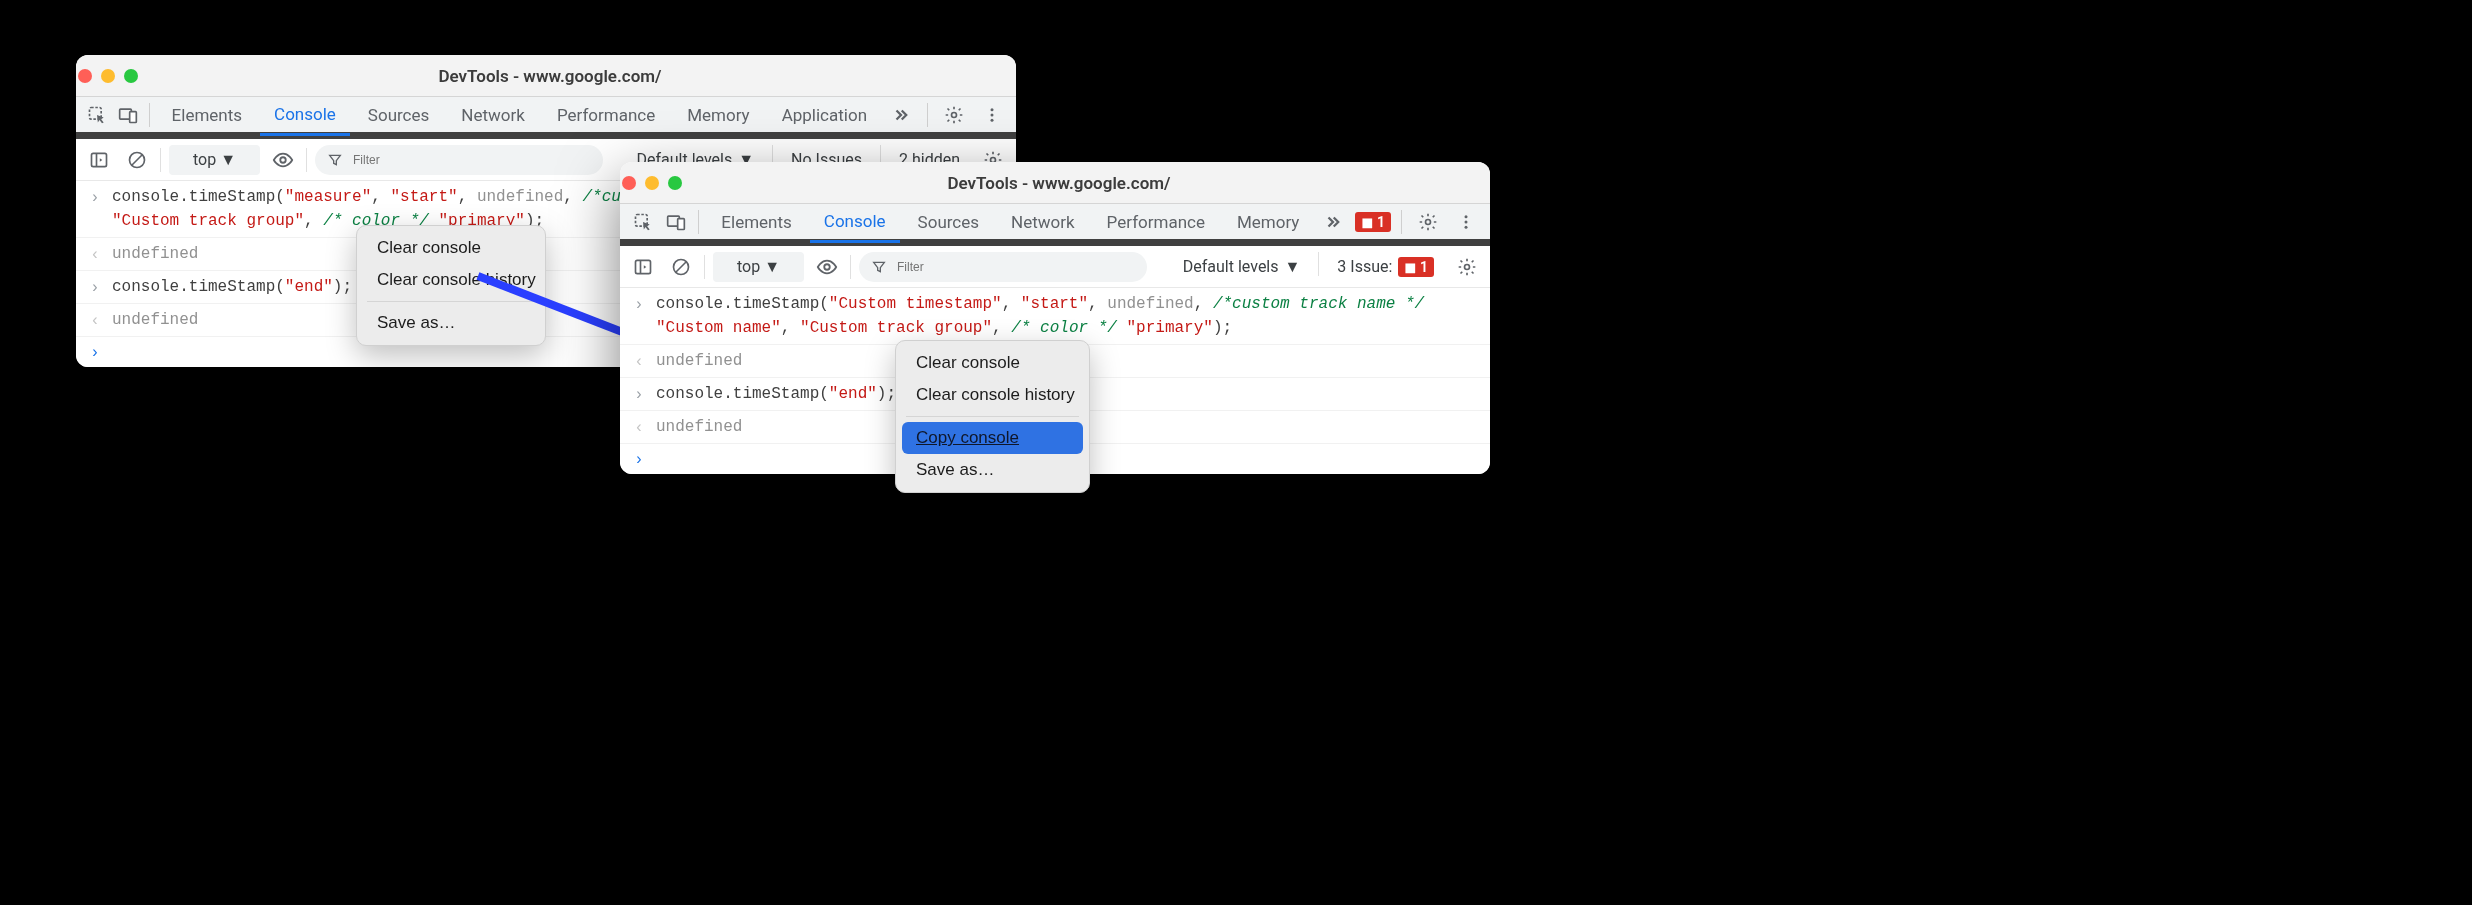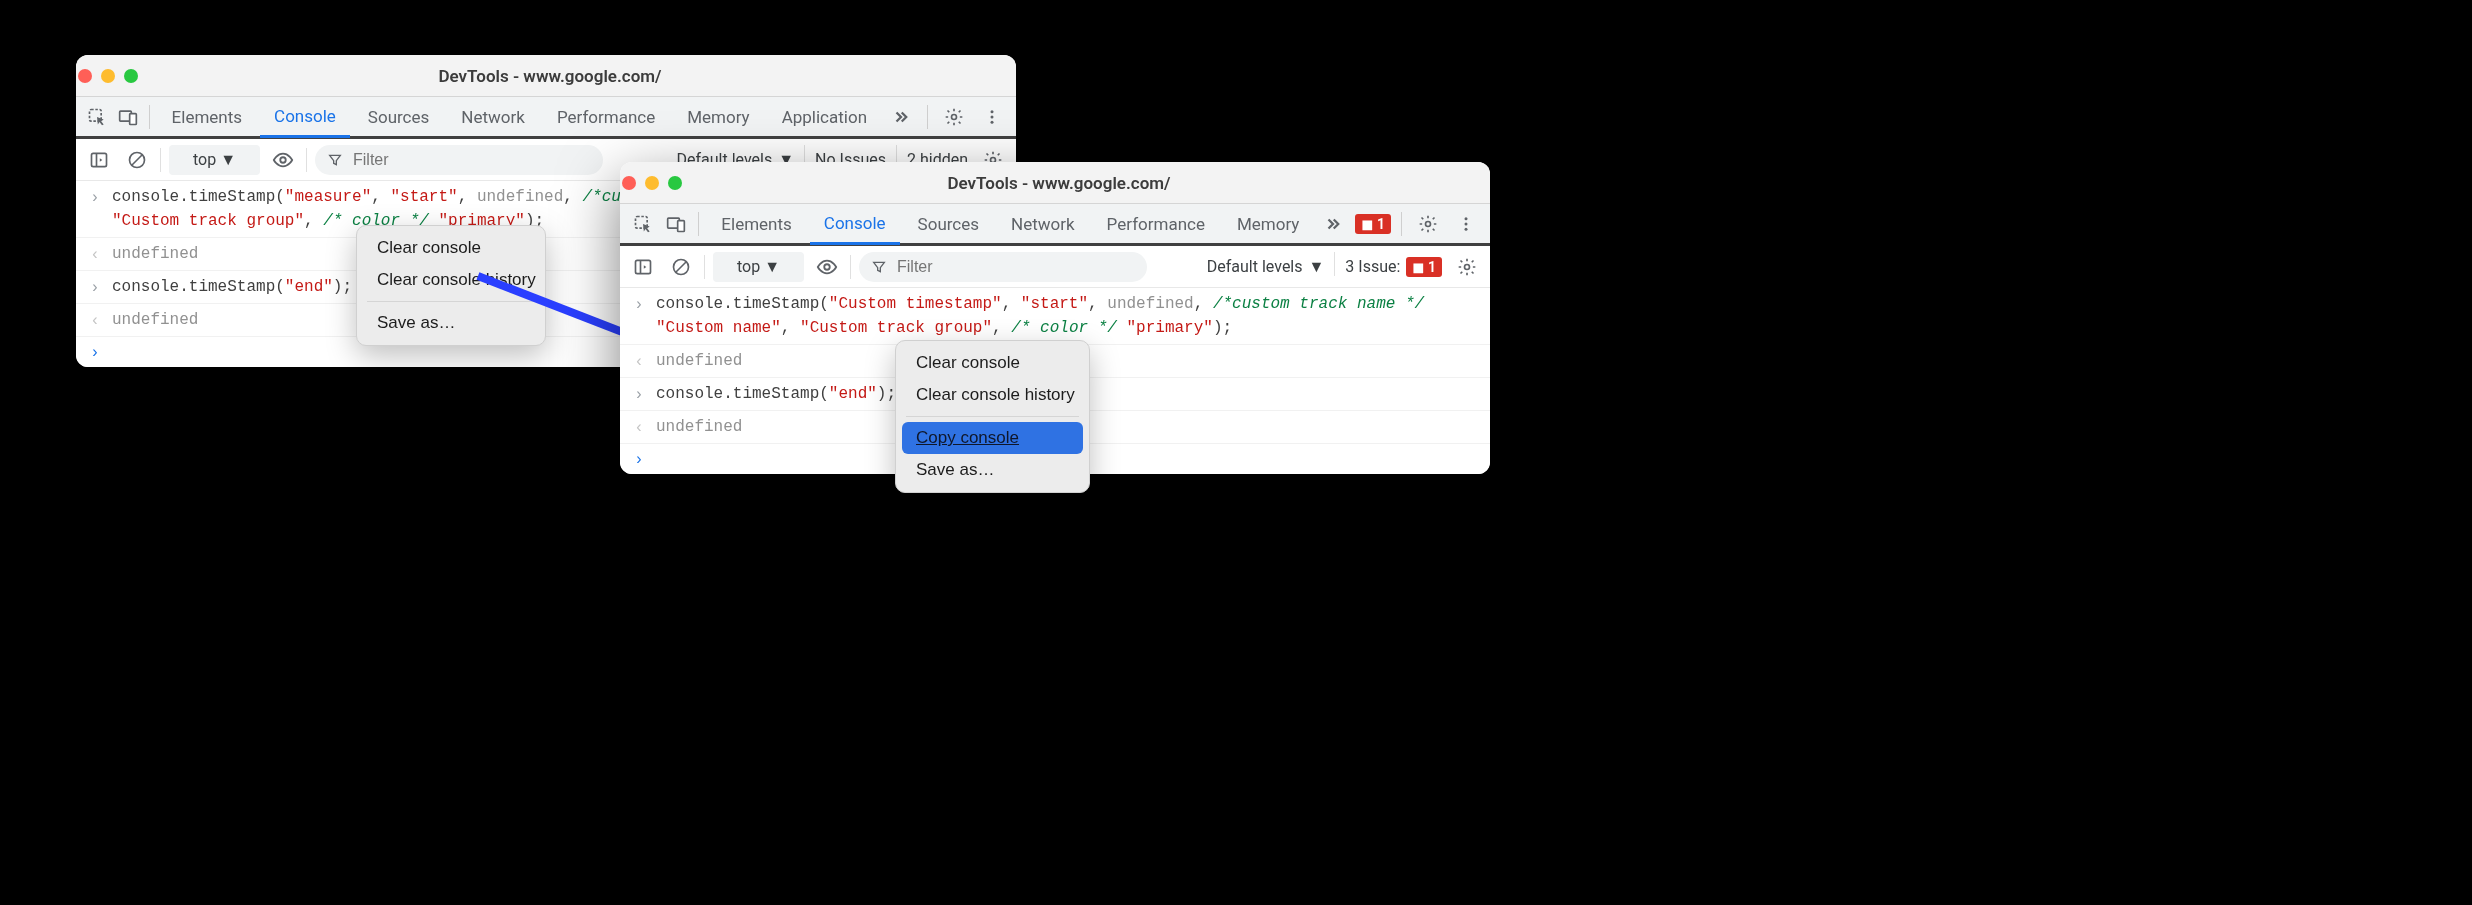--- a/index.html
+++ b/index.html
@@ -40,21 +40,21 @@
     font-size: 17px;
     font-weight: 600;
     color: #3c3c3c;
   }
   .tabsbar {
     display: flex;
     align-items: center;
     height: 42px;
     padding: 0 8px;
     background: #f1f3f4;
-    border-bottom: 3px solid #404040;
+    border-bottom: 7px solid #404040;
     gap: 4px;
   }
   .tab-icon-btn {
     display: inline-flex;
     align-items: center;
     justify-content: center;
     width: 32px;
     height: 32px;
     color: #5f6368;
     cursor: pointer;
@@ -132,35 +132,35 @@
     gap: 8px;
     background: #f1f3f4;
     border-radius: 15px;
     color: #5f6368;
     flex: 0 0 auto;
   }
   .filter-box input {
     border: none;
     background: transparent;
     outline: none;
-    font-size: 16px;
+    font-size: 12px;
     width: 240px;
     color: #3c4043;
   }
   .levels, .issues, .hidden-count {
     display: inline-flex;
     align-items: center;
     gap: 6px;
     font-size: 16px;
     color: #3c4043;
     padding: 0 10px;
     height: 30px;
     white-space: nowrap;
   }
-  .toolbar .push { margin-left: auto; display:flex; align-items:flex-start; }
+  .toolbar .push { margin-left: auto; display:flex; align-items:flex-start; gap:8px; }
   .tool-sep { width: 1px; height: 24px; background: #e0e0e0; }
   .console-body {
     position: relative;
     background: #fff;
     font-family: Menlo, Consolas, "Courier New", monospace;
     font-size: 16px;
     color: #202124;
   }
   .log-row {
     display: flex;

